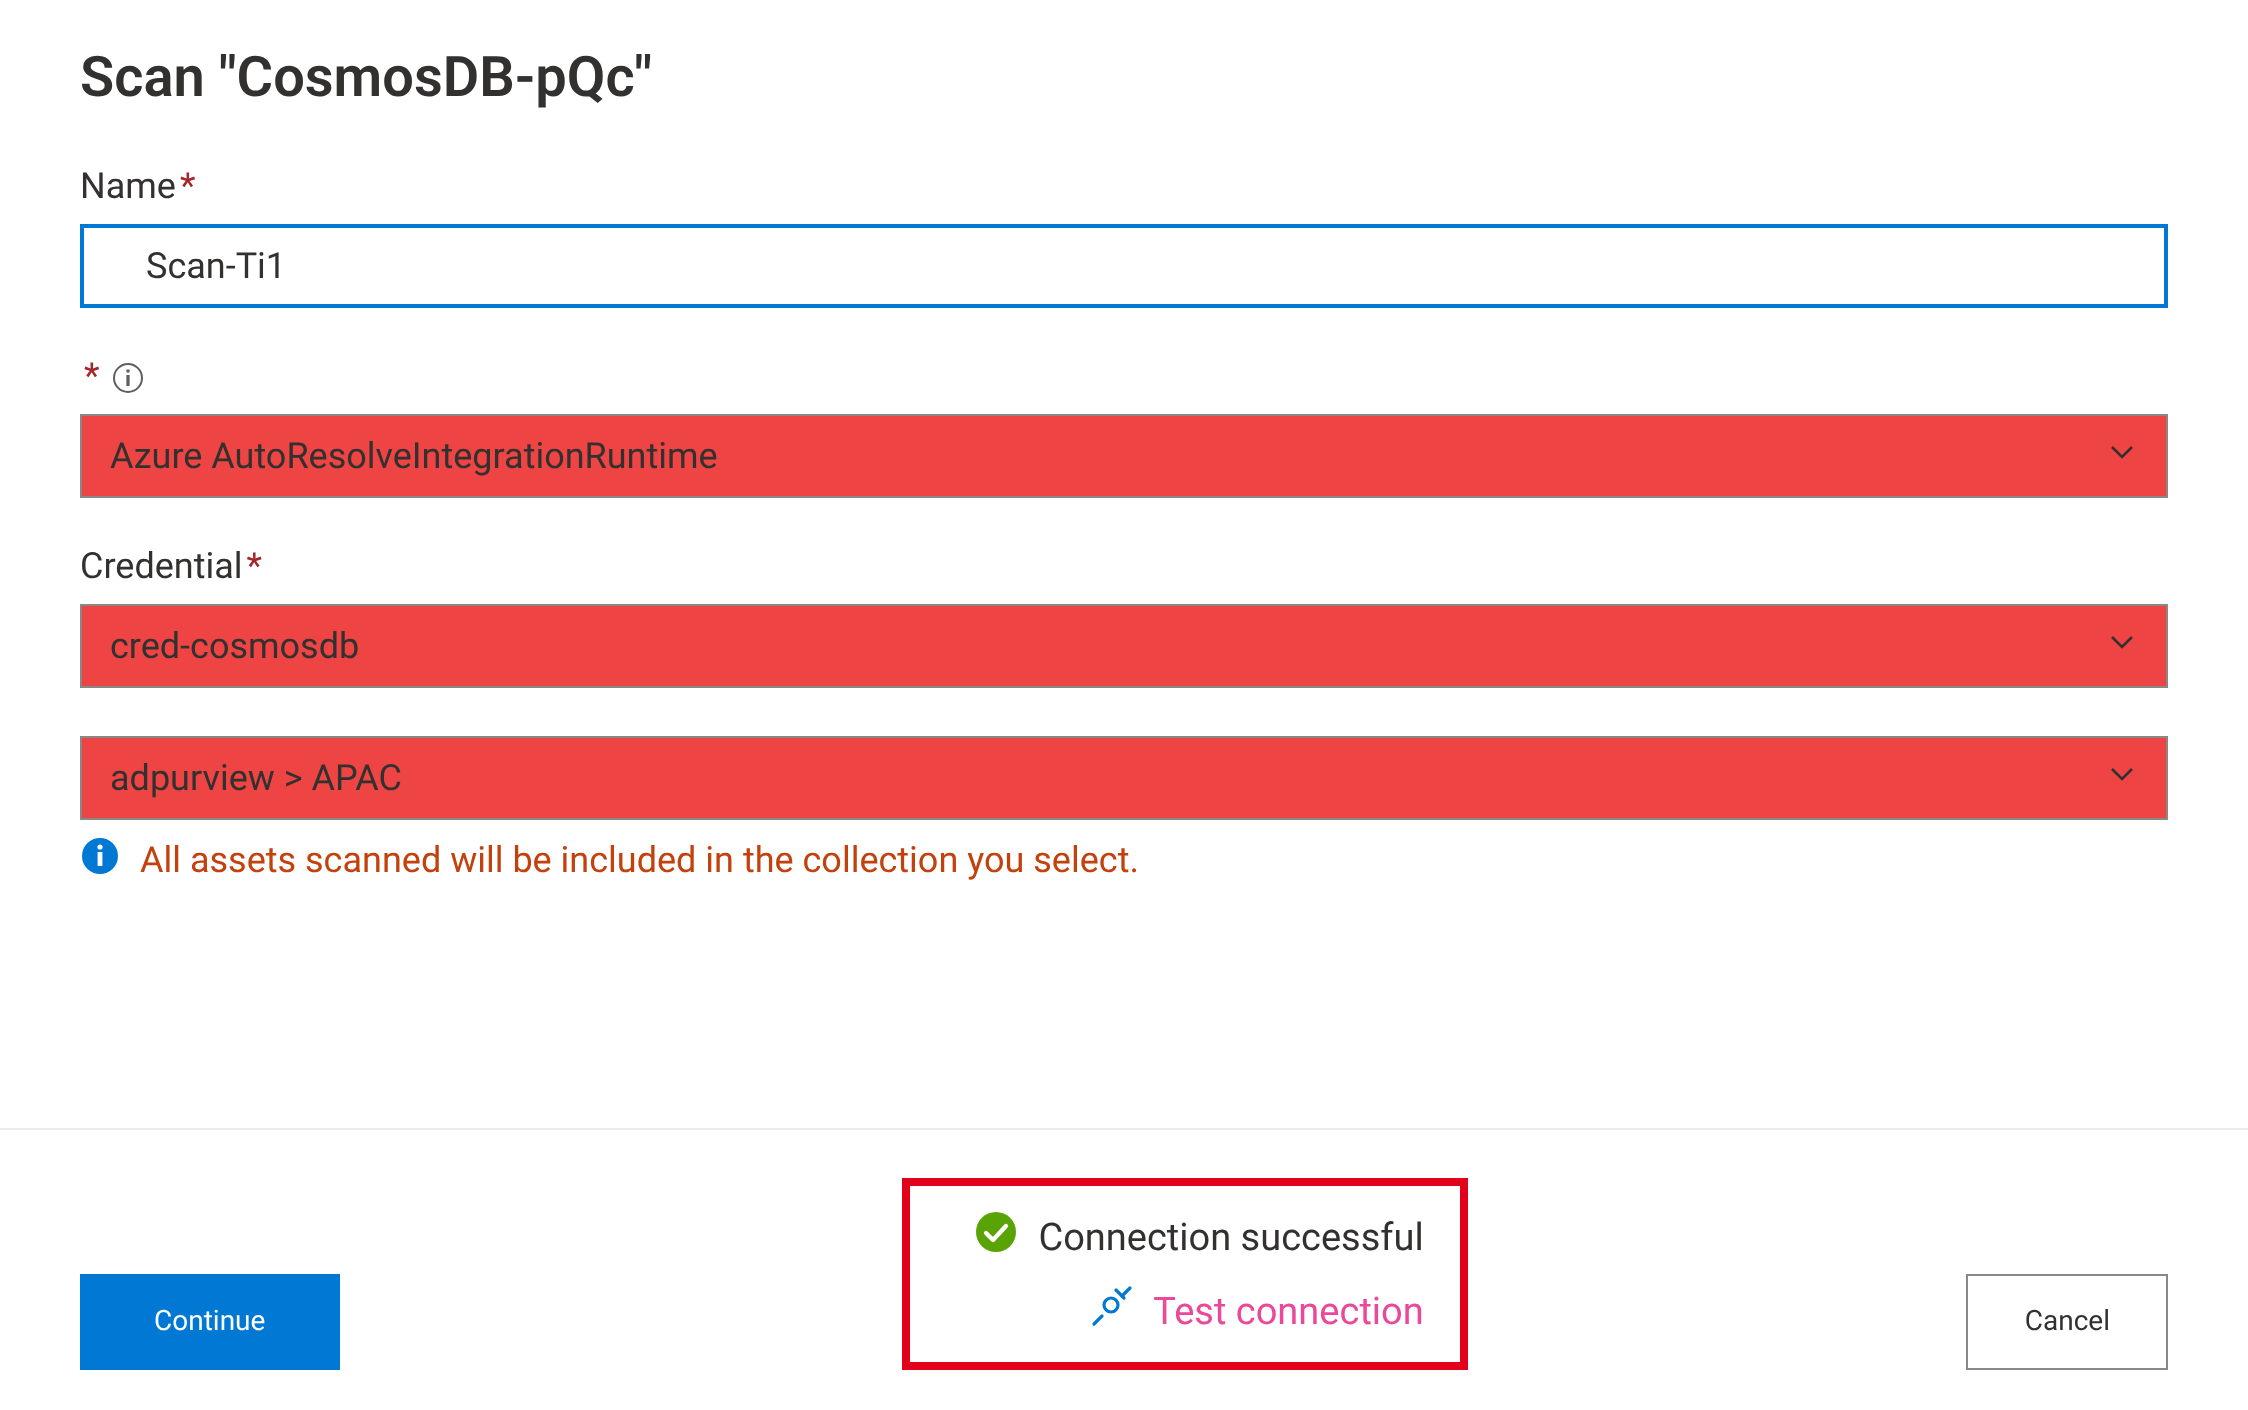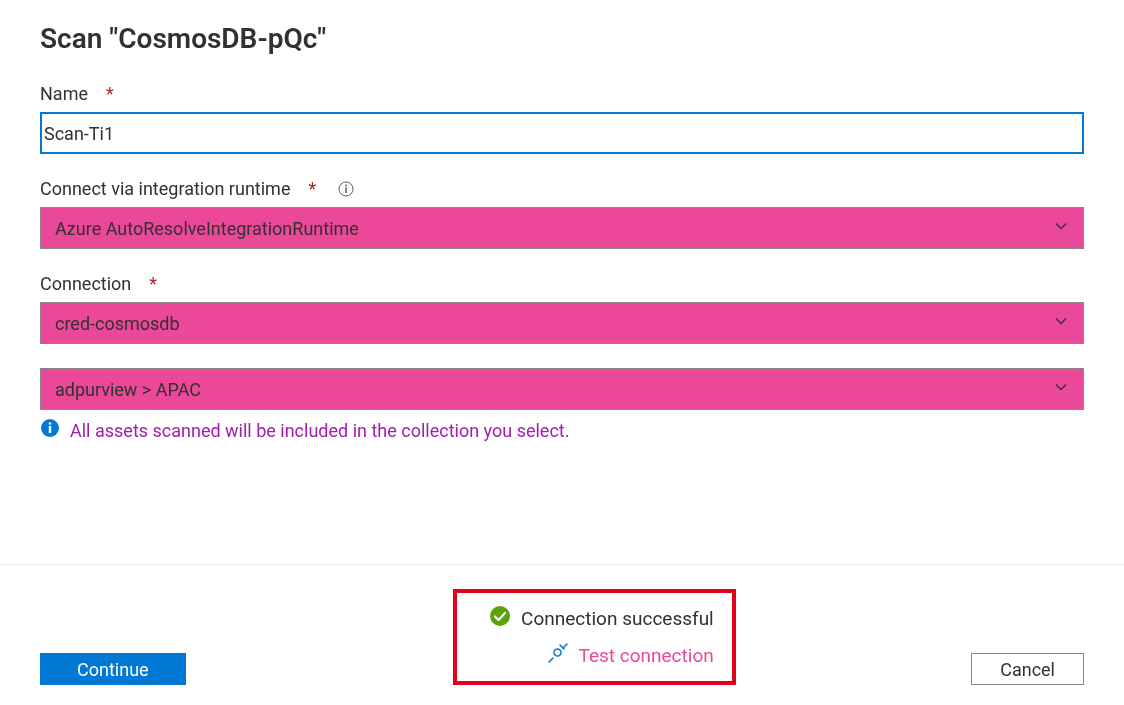--- a/index.html
+++ b/index.html
@@ -25,91 +25,91 @@
     }
     .field {
       margin-bottom: 24px;
     }
     .field-label {
       font-size: 18px;
       color: #323130;
       margin-bottom: 8px;
       display: flex;
       align-items: center;
-      gap: 16px;
+      gap: 0;
     }
     .required {
       color: #a4262c;
       margin-left: 2px;
     }
     .info-icon-wrap {
       display: inline-flex;
       align-items: center;
       margin-left: 6px;
     }
     .text-input {
       width: 100%;
       height: 42px;
-      padding: 8px 2px;
+      padding: 8px 31px;
       font-size: 18px;
       border: 2px solid #0078d4;
       outline: none;
       color: #323130;
       font-family: inherit;
     }
     .dropdown {
       width: 100%;
       height: 42px;
       padding: 0 14px;
       border: 1px solid #8a8886;
       display: flex;
       align-items: center;
       justify-content: space-between;
-      background: #ec4899;
+      background: #ef4444;
       cursor: pointer;
     }
     .dropdown-text {
       font-size: 18px;
       color: #323130;
     }
     .chevron {
       flex-shrink: 0;
     }
     .helper {
       display: flex;
       align-items: center;
       gap: 10px;
       margin-top: 8px;
     }
     .helper-text {
       font-size: 18px;
-      color: #a21caf;
+      color: #c2410c;
       text-align: right;
     }
     .footer-divider {
       position: absolute;
       left: 0;
       right: 0;
       bottom: 140px;
       height: 1px;
       background: #edebe9;
     }
     .footer {
       position: absolute;
       left: 40px;
       right: 40px;
       bottom: 20px;
       display: flex;
       align-items: flex-end;
       justify-content: space-between;
     }
     .btn {
-      height: 32px;
+      height: 48px;
       padding: 0 28px;
-      font-size: 18px;
+      font-size: 14px;
       border: 1px solid #8a8886;
       background: #ffffff;
       color: #323130;
       cursor: pointer;
       font-family: inherit;
     }
     .btn-primary {
       background: #0078d4;
       color: #ffffff;
       border: 1px solid #0078d4;
@@ -148,21 +148,20 @@
 <div class="field">
   <div class="field-label">
     <span>Name</span>
     <span class="required">*</span>
   </div>
   <input class="text-input" type="text" value="Scan-Ti1" style="">
 </div>
 
 <div class="field">
   <div class="field-label">
-    <span>Connect via integration runtime</span>
     <span class="required">*</span>
     <span class="info-icon-wrap">
       <svg width="16" height="16" viewBox="0 0 16 16" fill="none">
         <circle cx="8" cy="8" r="7" stroke="#605e5c" stroke-width="1"></circle>
         <circle cx="8" cy="4.5" r="0.9" fill="#605e5c"></circle>
         <rect x="7.2" y="6.5" width="1.6" height="5.5" fill="#605e5c"></rect>
       </svg>
     </span>
   </div>
   <div class="dropdown">
@@ -170,21 +169,21 @@
     <span class="chevron">
       <svg width="16" height="16" viewBox="0 0 16 16" fill="none">
         <path d="M3 5.5 L8 10.5 L13 5.5" stroke="#323130" stroke-width="1.3" fill="none"></path>
       </svg>
     </span>
   </div>
 </div>
 
 <div class="field">
   <div class="field-label">
-    <span>Connection</span>
+    <span>Credential</span>
     <span class="required">*</span>
   </div>
   <div class="dropdown">
     <span class="dropdown-text">cred-cosmosdb</span>
     <span class="chevron">
       <svg width="16" height="16" viewBox="0 0 16 16" fill="none">
         <path d="M3 5.5 L8 10.5 L13 5.5" stroke="#323130" stroke-width="1.3" fill="none"></path>
       </svg>
     </span>
   </div>

